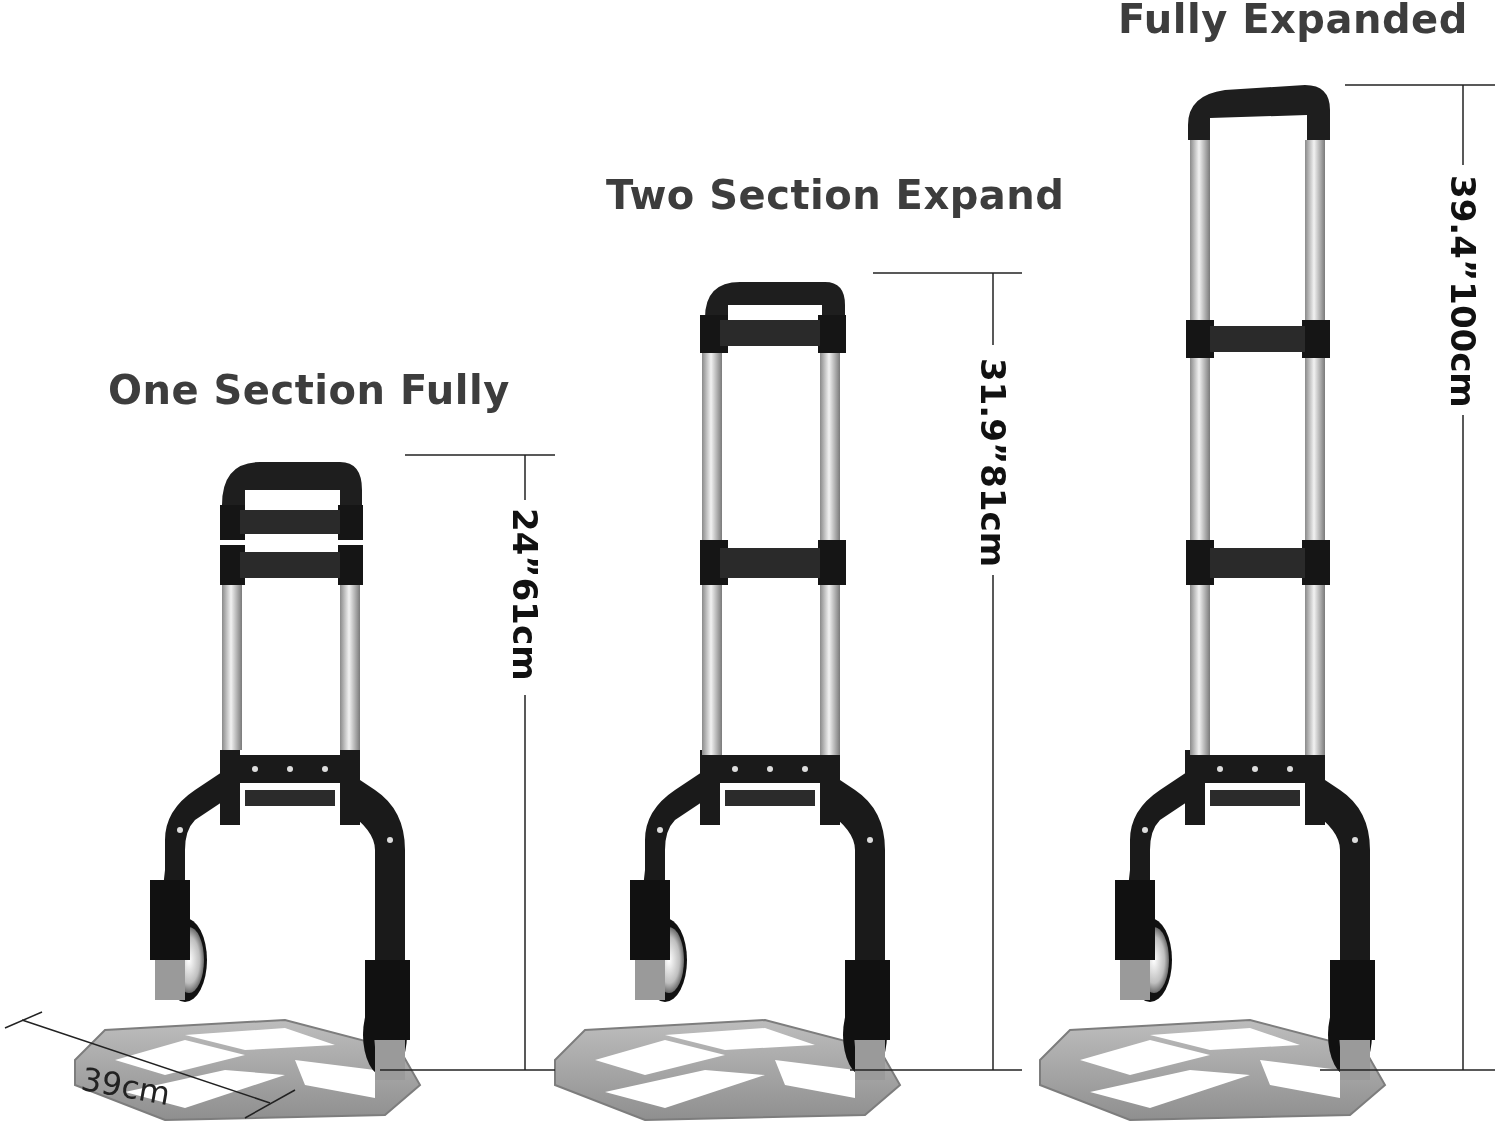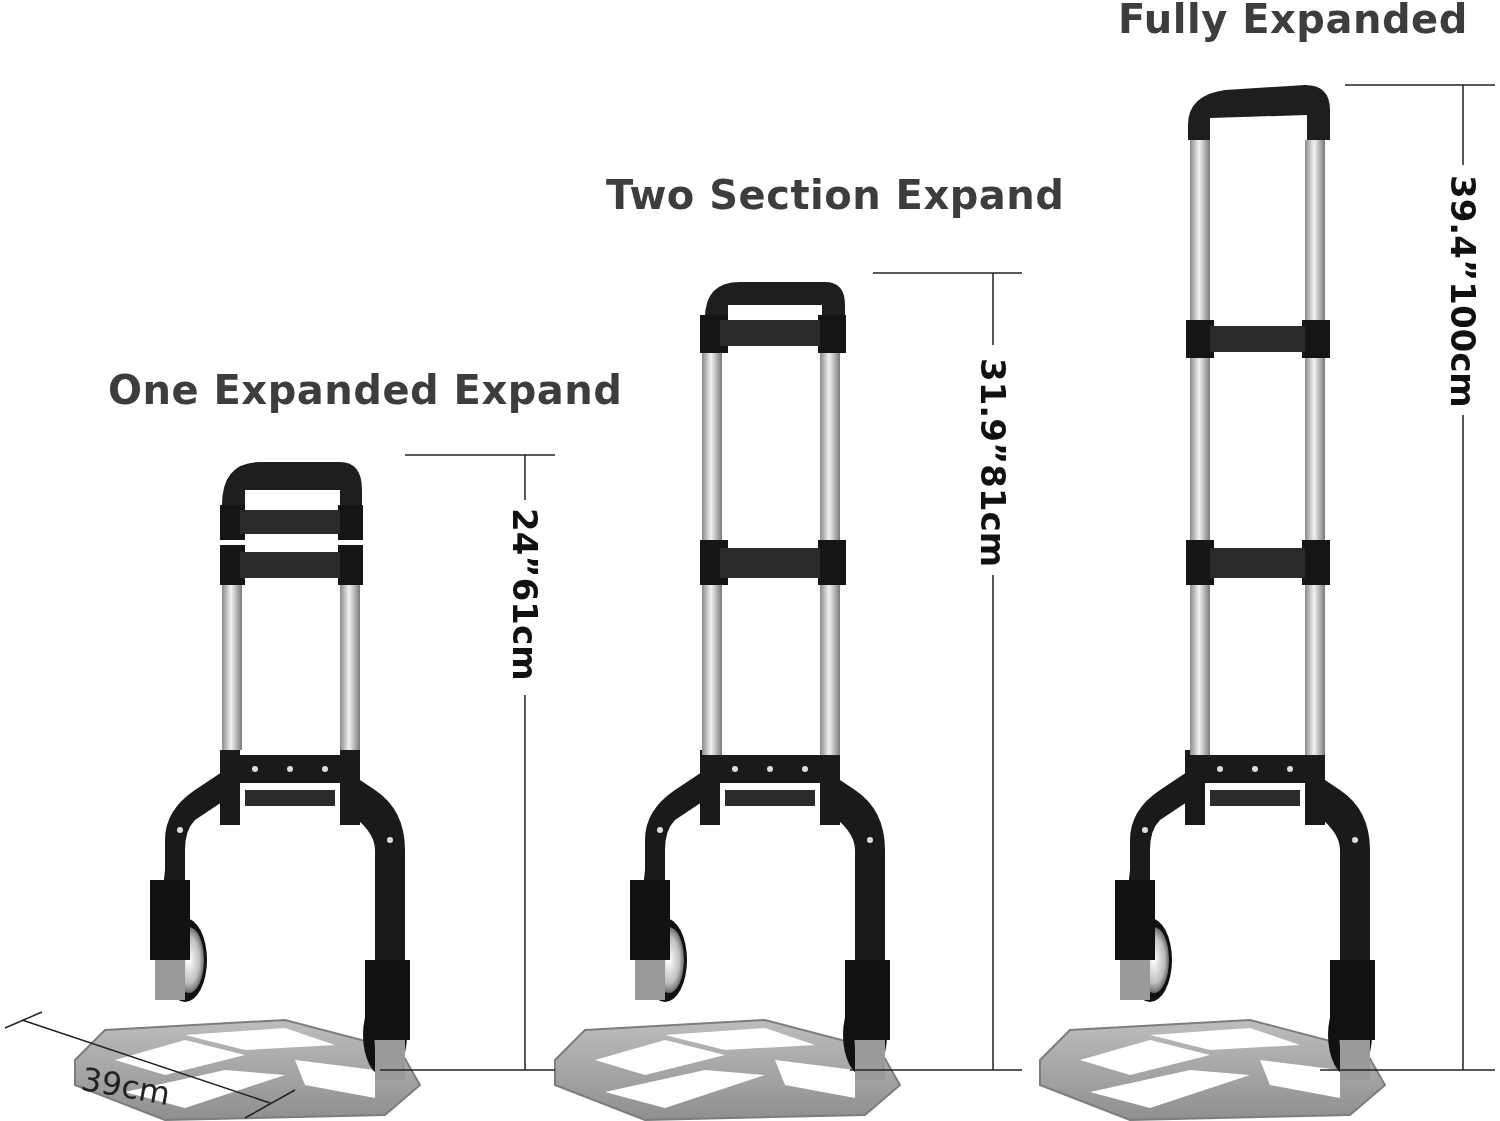--- a/index.html
+++ b/index.html
@@ -126,21 +126,21 @@
     <line x1="1463" y1="85" x2="1463" y2="165"></line>
     <line x1="1463" y1="415" x2="1463" y2="1070"></line>
   </g>
   <g stroke="#222" stroke-width="1.5">
     <line x1="22" y1="1020" x2="270" y2="1103"></line>
     <line x1="5" y1="1028" x2="42" y2="1012"></line>
     <line x1="245" y1="1118" x2="295" y2="1090"></line>
   </g>
 </svg>
 
-<div class="heading" style="left:108px; top:367px;">One Expanded Expand</div>
+<div class="heading" style="left:108px; top:367px;">One Section Fully</div>
 <div class="heading" style="left:606px; top:172px;">Two Section Expand</div>
 <div class="heading" style="left:1118px; top:-4px;">Fully Expanded</div>
 
 <div class="dim-label" style="left:545px; top:508px;">24”61cm</div>
 <div class="dim-label" style="left:1013px; top:358px;">31.9”81cm</div>
 <div class="dim-label" style="left:1483px; top:175px;">39.4”100cm</div>
 
 <div class="width-label" style="left:85px; top:1060px;">39cm</div>
 
 </body></html>

